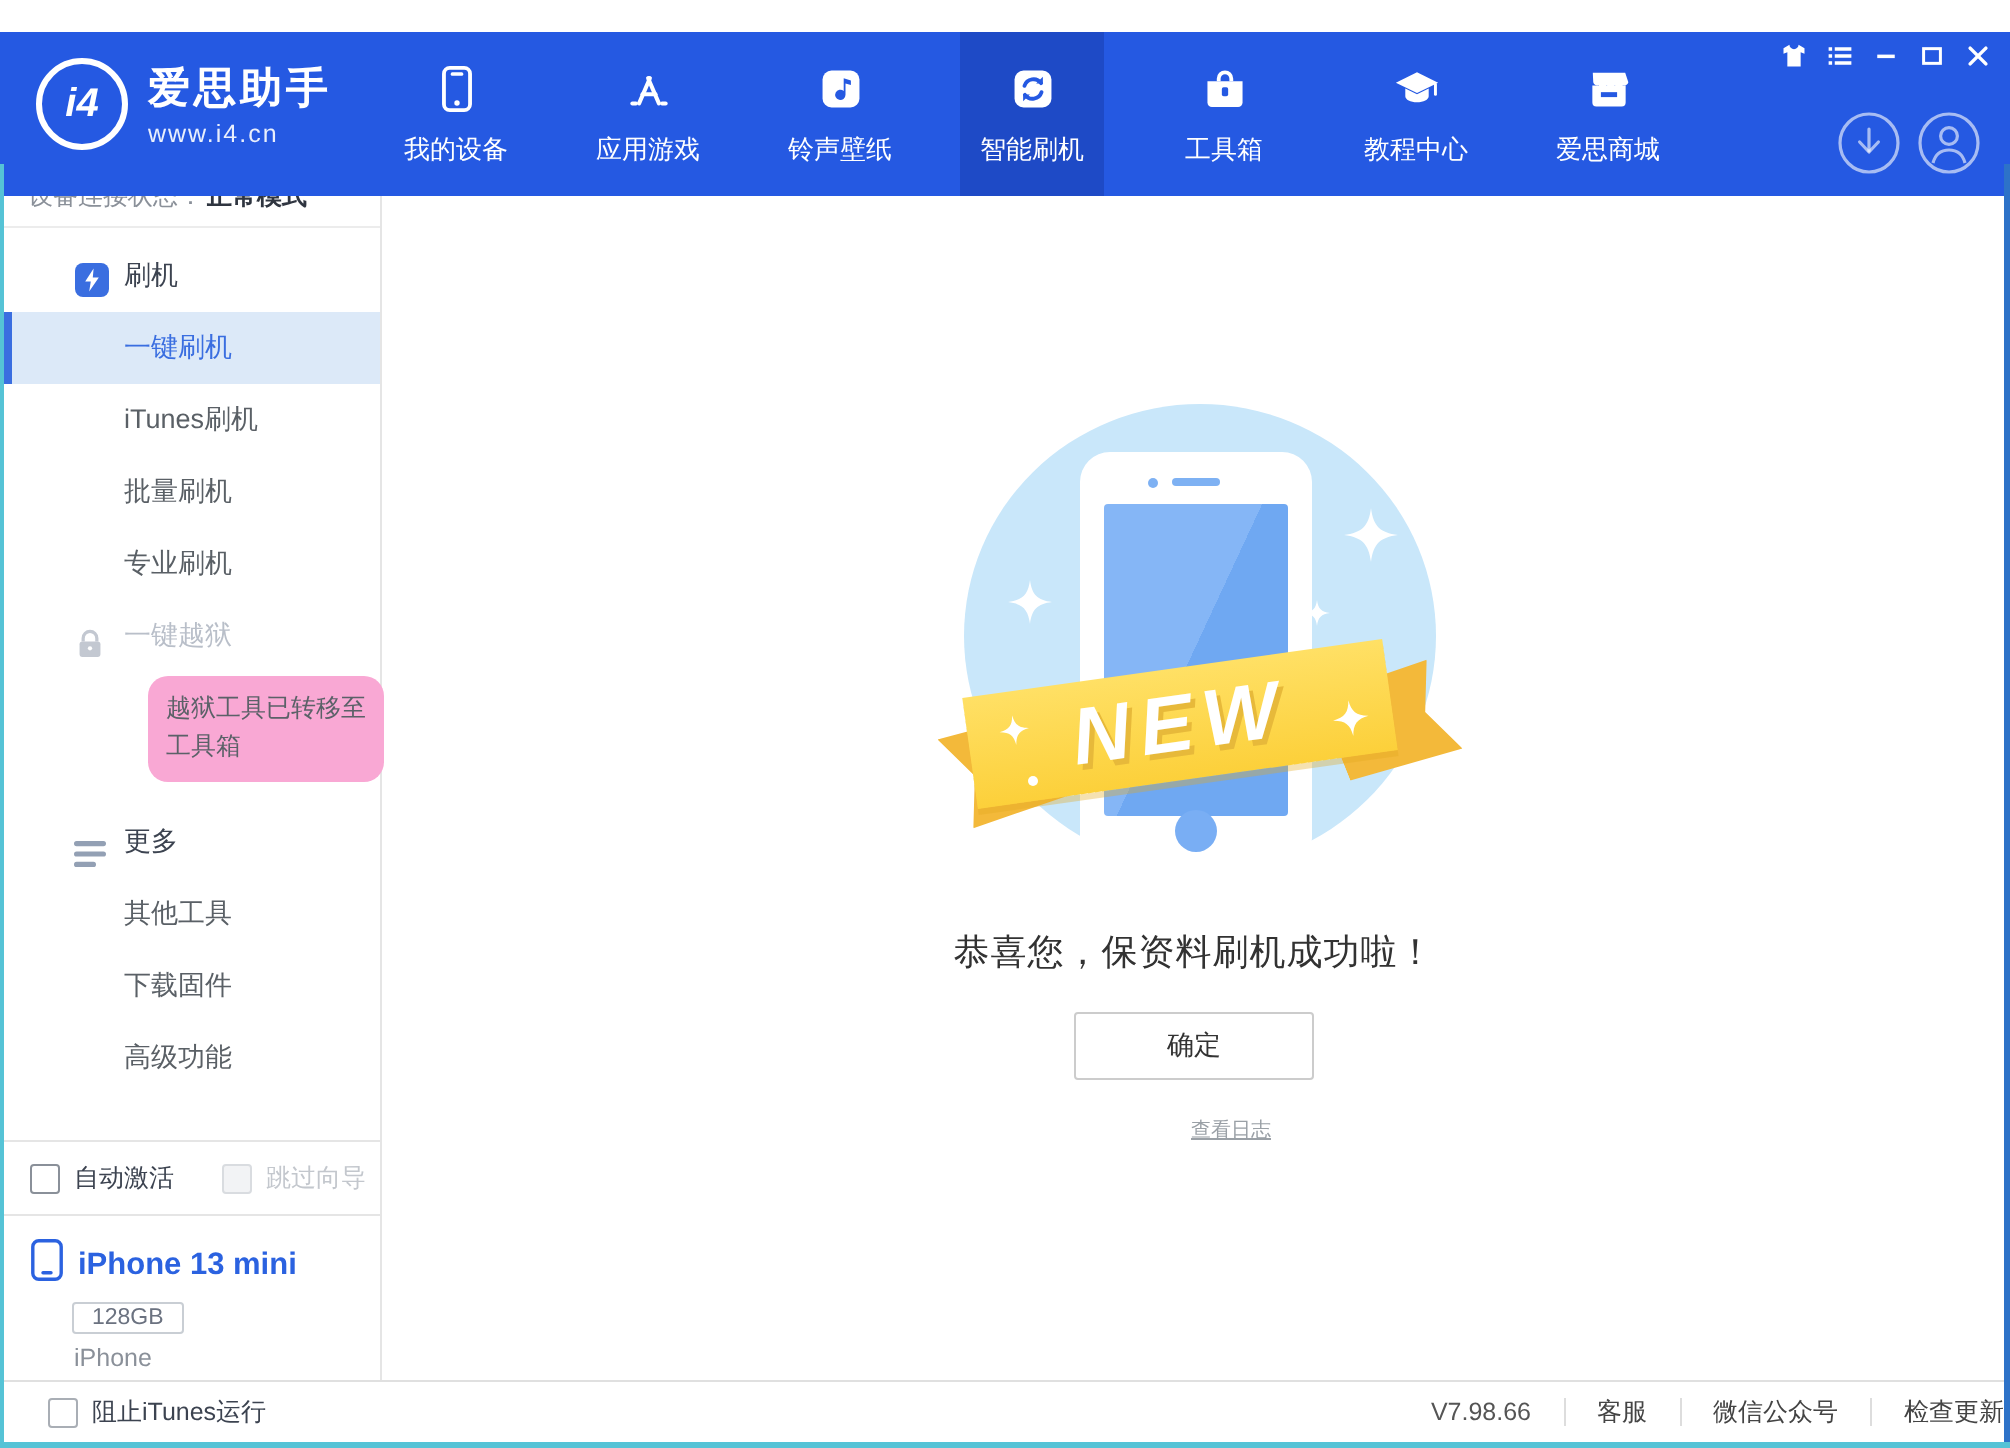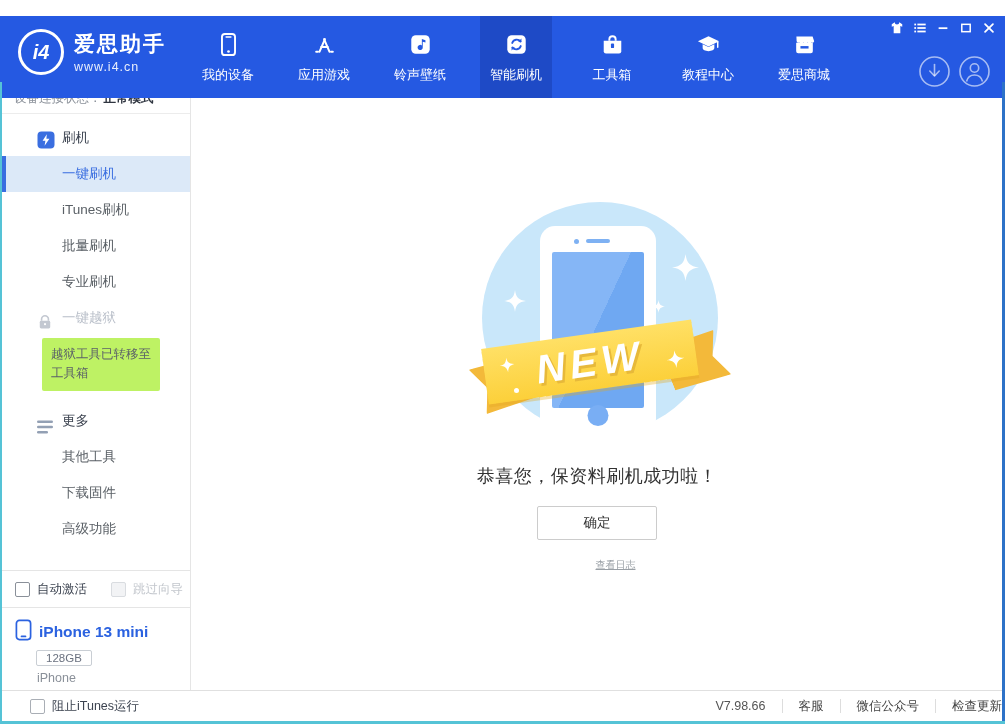--- a/index.html
+++ b/index.html
@@ -38,41 +38,41 @@
     border-bottom:1px solid #ececec; white-space:nowrap; }
   .status b { color:#2f3540; margin-left:2px; }
   .menu { margin-top:6px; }
   .menu-item { position:relative; height:36px; line-height:36px; padding-left:56px;
     border-left:4px solid transparent; font-size:13.5px; color:#5a6066; cursor:pointer; white-space:nowrap; }
   .menu-item.section { color:#3c4350; }
   .side-icon { position:absolute; left:30px; top:8px; width:20px; height:20px; }
   .menu-item.active-item { background:#dce9f8; border-left-color:#3a6ee0; color:#3a6ee0; }
   .menu-item.disabled { color:#b9bfc9; cursor:default; }
   .menu-item.more-gap { margin-top:12px; }
-  .note-box { margin:2px 0 8px 40px; width:118px; background:#bef264; color:#5b6168;
-    font-size:12.5px; line-height:1.55; padding:7px 9px; border-radius:2px; }
+  .note-box { margin:2px 0 8px 72px; width:118px; background:#f9a8d4; color:#5b6168;
+    font-size:12.5px; line-height:1.55; padding:7px 9px; border-radius:10px; }
 
   .sidebar-bottom { position:absolute; left:0; right:0; bottom:0; }
   .check-row { border-top:1px solid #e5e5e5; height:37px; display:flex; align-items:center;
     padding-left:13px; font-size:12.5px; color:#3c4350; }
   .cb { width:15px; height:15px; border:1px solid #8a9099; border-radius:2px; background:#fff;
     margin-right:7px; flex:none; cursor:pointer; }
   .cb.disabled { border-color:#d9dce0; background:#f2f3f5; cursor:default; }
   .check-row .second { margin-left:24px; display:flex; align-items:center; color:#c3c7cd; }
   .device-panel { border-top:1px solid #e5e5e5; height:83px; padding:11px 0 0 13px; }
   .device-head { display:flex; align-items:center; }
   .device-name { margin-left:7px; color:#2b62e0; font-weight:bold; font-size:15.5px; }
   .device-badge { display:inline-block; margin:5px 0 0 21px; border:1px solid #c9ced4; border-radius:2px;
     padding:1px 9px; font-size:11.5px; color:#6b7280; }
   .device-type { margin:5px 0 0 22px; font-size:12.5px; color:#8a9099; }
 
   
   .footer { position:absolute; left:2px; right:3px; bottom:3px; height:31px; background:#fff;
     border-top:1px solid #e0e0e0; display:flex; align-items:center; font-size:12.5px; z-index:25; }
-  .footer-left { display:flex; align-items:center; margin-left:28px; color:#3c4350; }
+  .footer-left { display:flex; align-items:center; margin-left:22px; color:#3c4350; }
   .footer-right { margin-left:auto; display:flex; align-items:center; gap:16px; }
   .f-sep { width:1px; height:14px; background:#ddd; }
   .f-version { color:#555; }
   .f-link { color:#444; cursor:pointer; }
 
   
   .main { position:absolute; left:192px; top:82px; width:810px; height:608px; background:#fff; z-index:10; }
   .illustration { position:absolute; left:278px; top:116px; width:260px; height:250px; }
   .circle { position:absolute; left:12px; top:4px; width:236px; height:232px; border-radius:50%; background:#c9e7fa; }
   .phone { position:absolute; left:70px; top:28px; width:116px; height:208px; background:#fff; border-radius:15px; }

